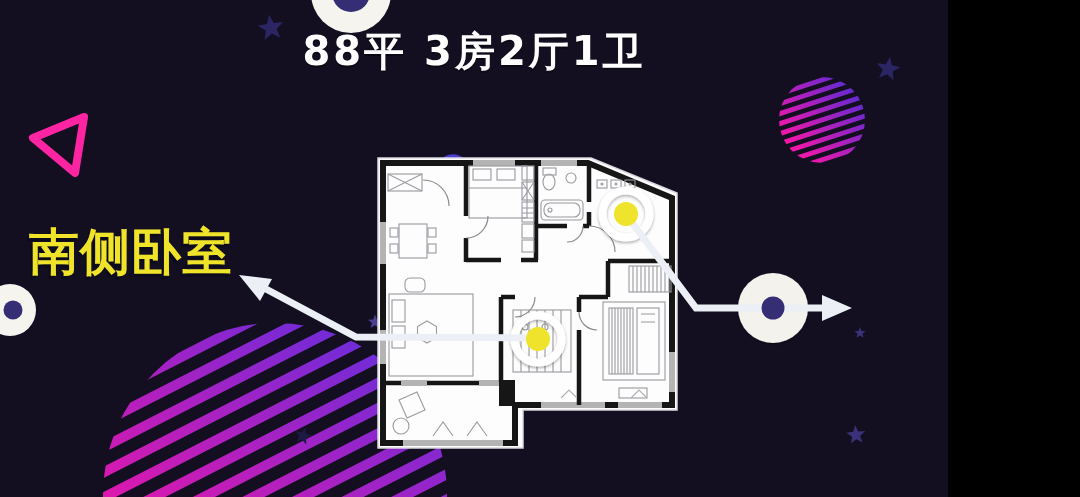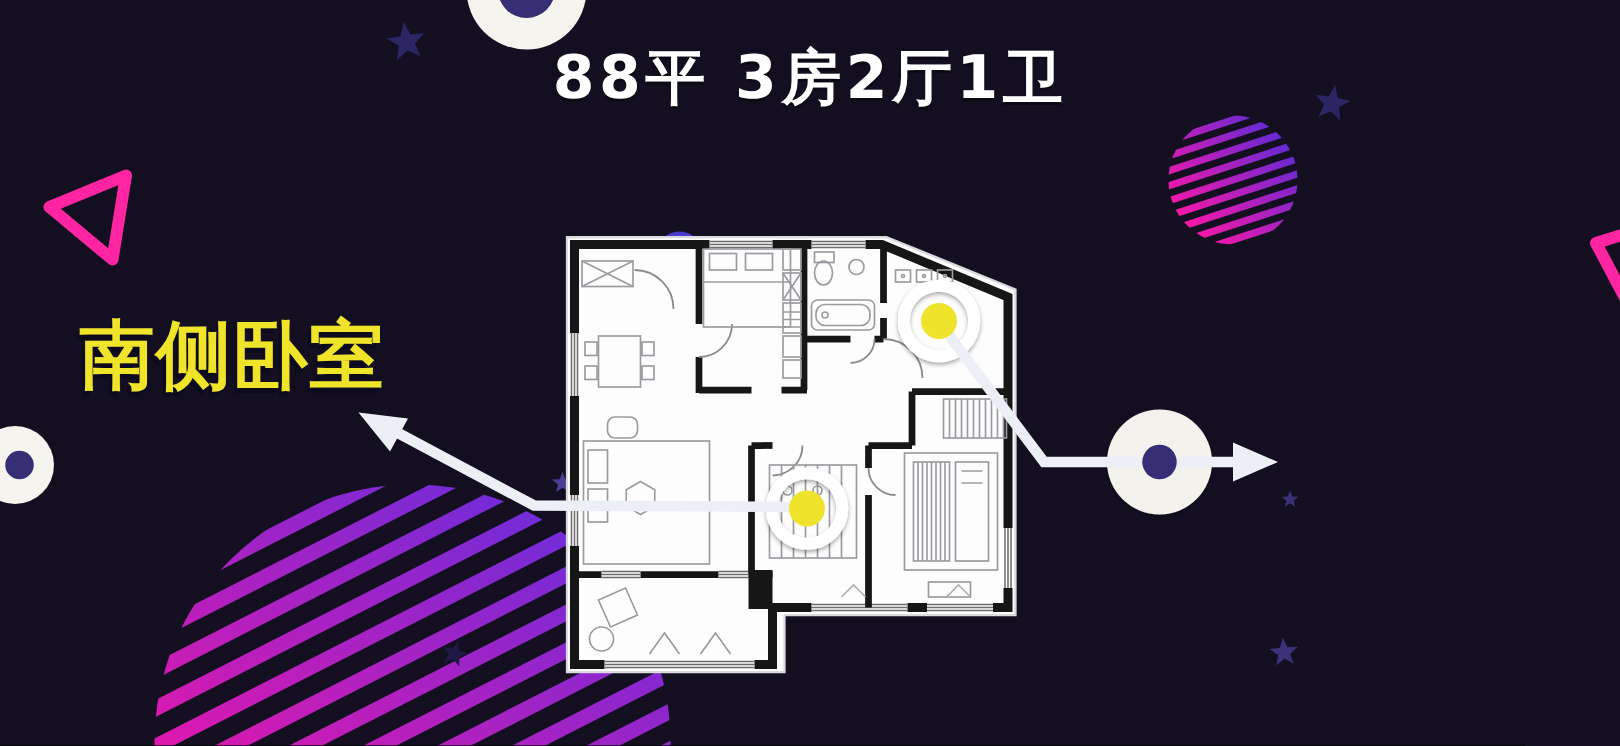--- a/index.html
+++ b/index.html
@@ -1,34 +1,34 @@
 <!DOCTYPE html>
 <html><head>
 <meta charset="utf-8">
 <style>
   html,body{margin:0;padding:0;background:#000;}
   .stage{
-    position:relative;width:1080px;height:497px;overflow:hidden;
+    position:relative;width:948px;height:497px;overflow:hidden;
     background:#130f21;
     font-family:"DejaVu Sans",sans-serif;
   }
   .layer{position:absolute;left:0;top:0;}
   .plan-svg{position:absolute;left:375px;top:152px;}
   .title{
     position:absolute;left:0;right:0;top:24px;text-align:center;
     font-size:40px;font-weight:700;color:#ffffff;letter-spacing:3px;
     text-shadow:0 2px 0 rgba(0,0,0,.35);
   }
   .label{
     position:absolute;text-align:center;font-weight:800;
     color:#f0e42a;font-size:50px;line-height:65px;letter-spacing:1px;
     text-shadow:-2px 3px 0 rgba(12,9,28,.85);
     white-space:nowrap;
   }
-  .label-left{left:26px;top:205px;width:210px;margin-left:24px;}
+  .label-left{left:26px;top:220px;width:210px;}
   .label-right{left:851px;top:250px;width:218px;}
   .accent-dark{color:#c3b71f;}
 </style>
 </head>
 <body>
 
 <div class="stage">
 
   <svg class="layer" width="1080" height="497" viewBox="0 0 1080 497">
     <defs>

